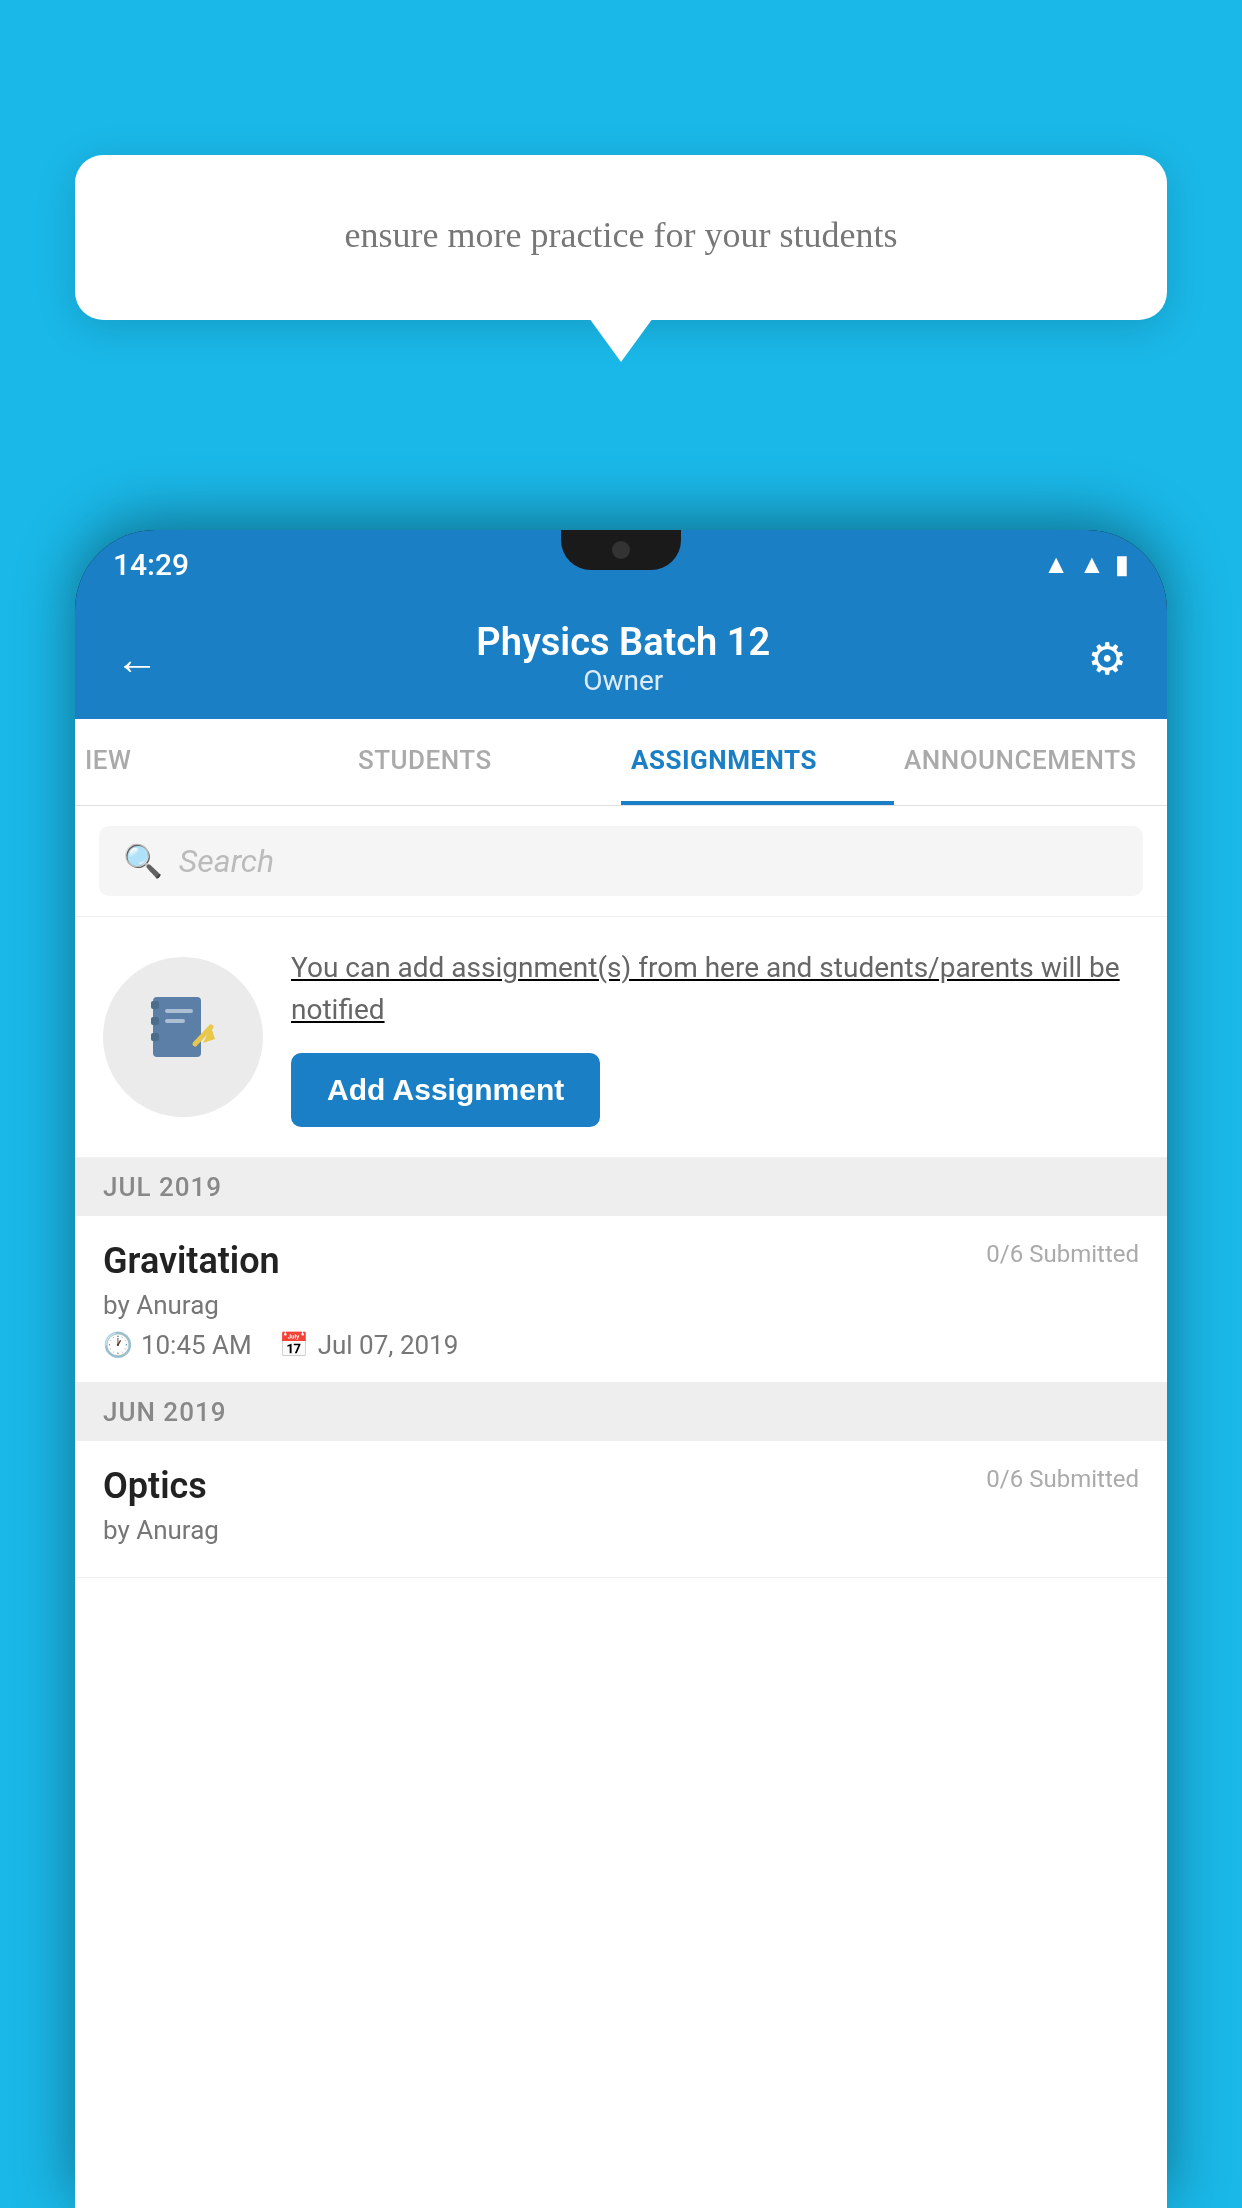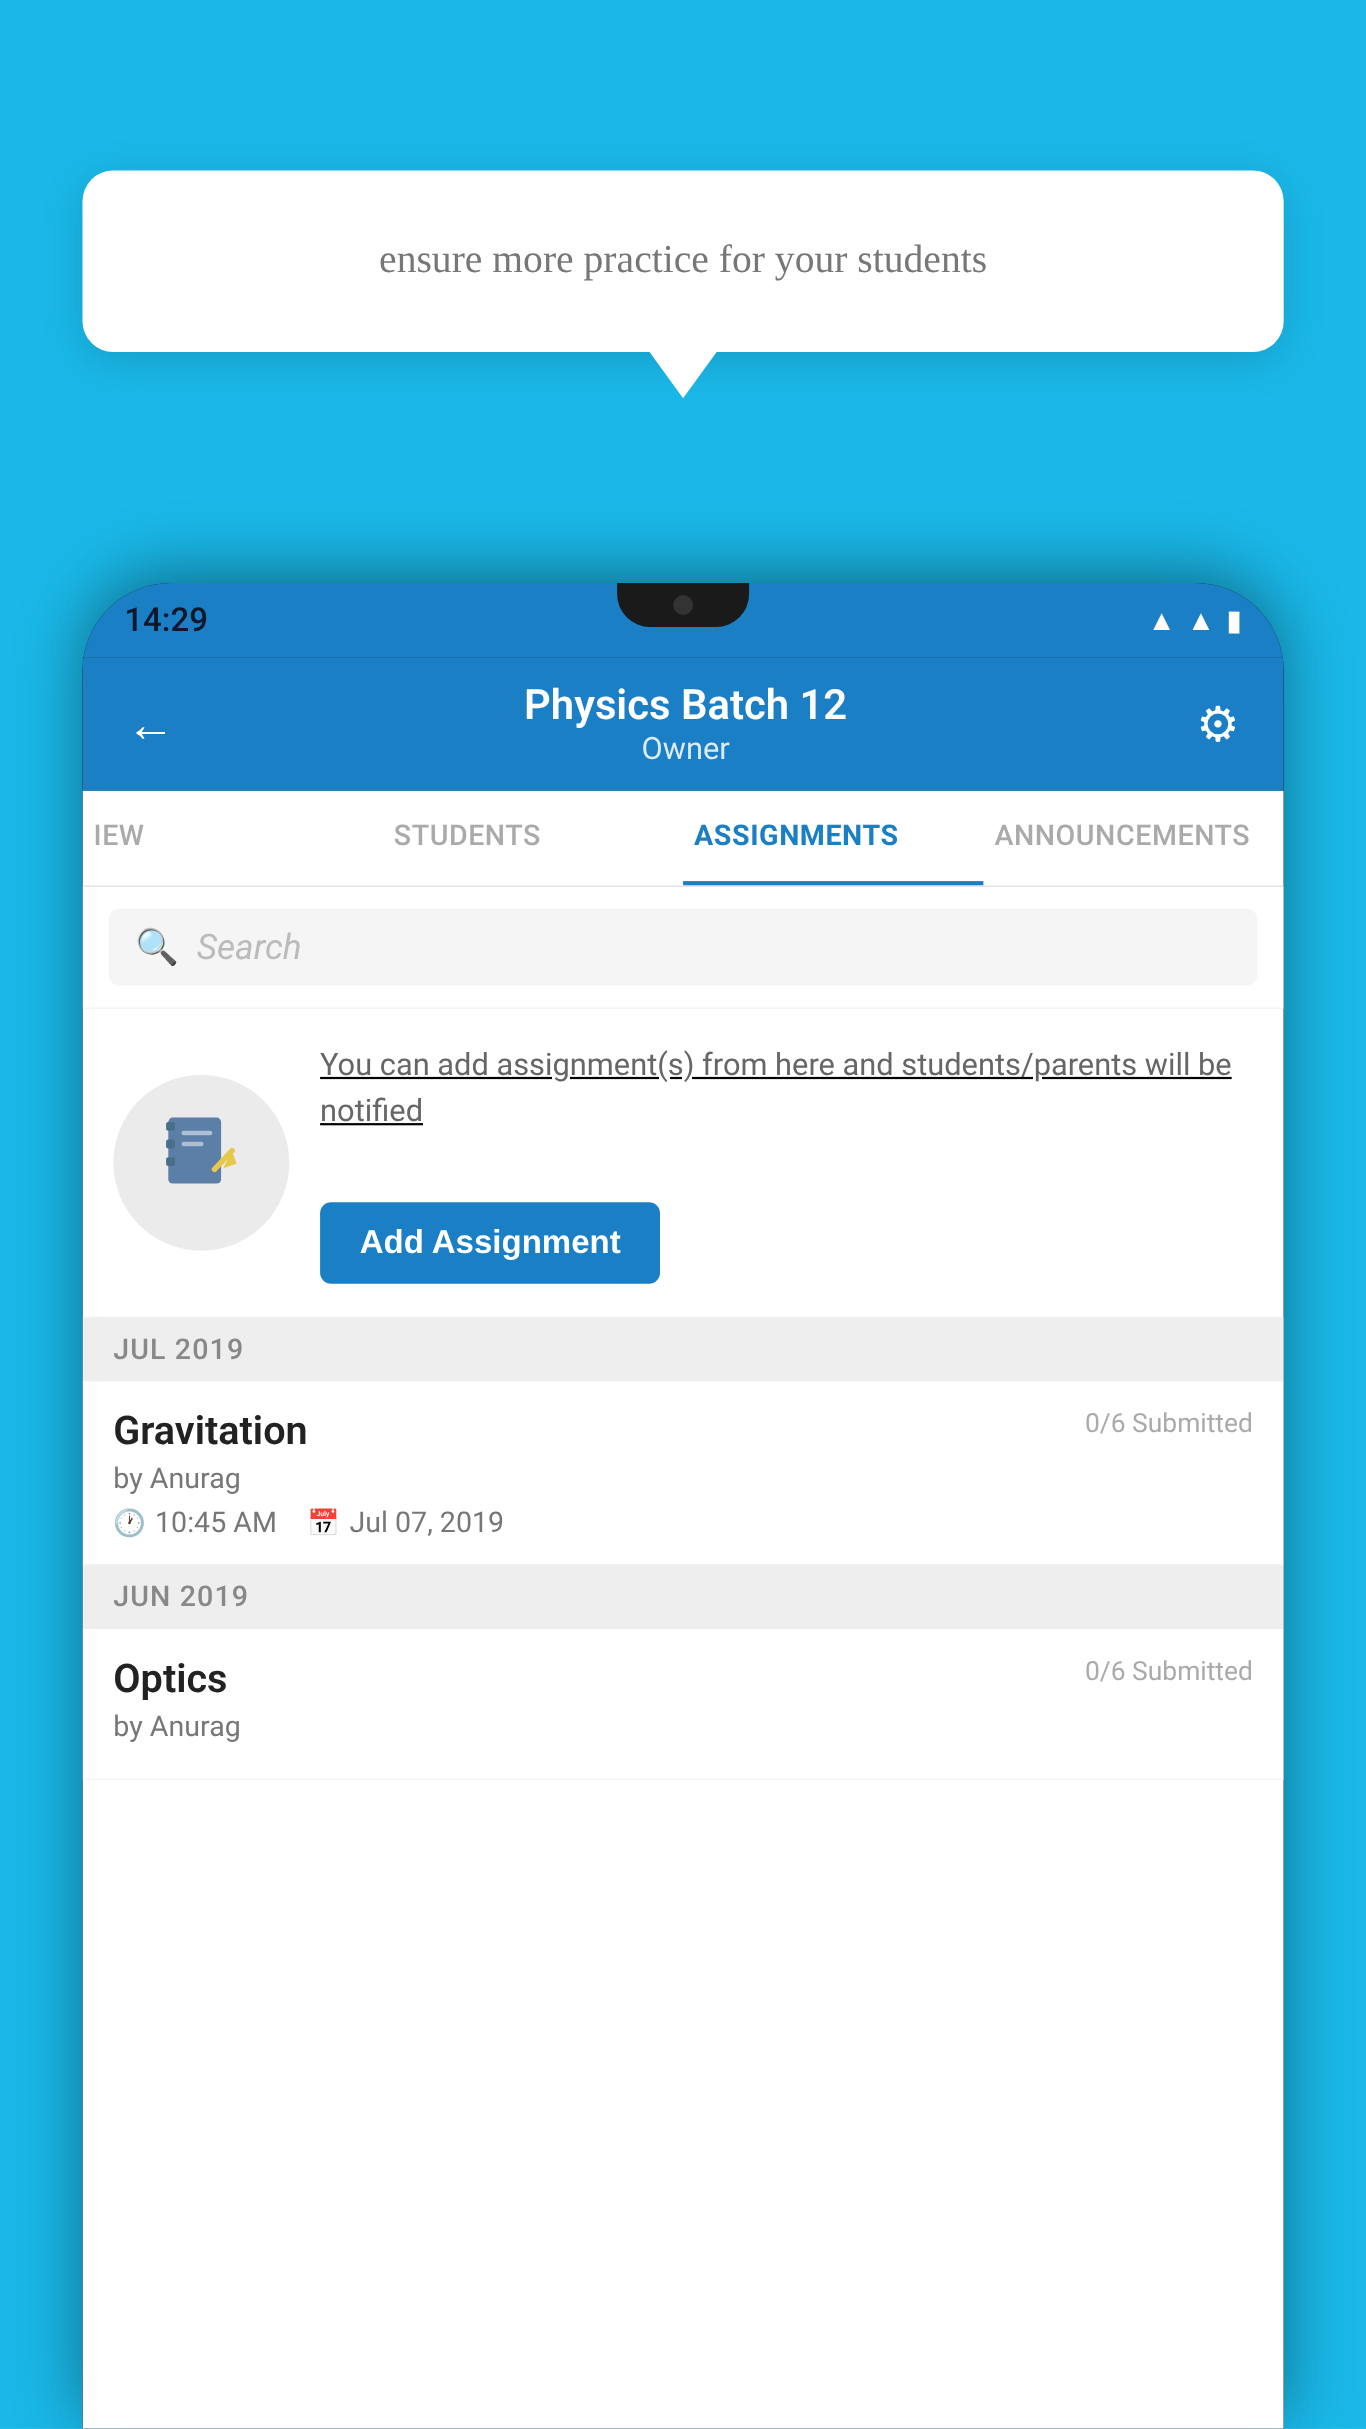--- a/index.html
+++ b/index.html
@@ -69,21 +69,21 @@
     .phone-status-bar {
       background: #1a7fc4;
       height: 68px;
       display: flex;
       align-items: center;
       justify-content: space-between;
       padding: 0 38px;
       position: relative;
     }
     .status-time {
-      color: #0f172a;
+      color: #ffffff;
       font-size: 30px;
       font-weight: 500;
     }
     .notch {
       position: absolute;
       top: 0;
       left: 50%;
       transform: translateX(-50%);
       width: 120px;
       height: 40px;
@@ -231,21 +231,20 @@
     }
     .add-assignment-btn {
       background: #1a7fc4;
       color: white;
       border: none;
       border-radius: 10px;
       padding: 20px 36px;
       font-size: 30px;
       font-weight: 600;
       cursor: pointer;
-      margin-top: 40px;
     }
 
     
     .month-header {
       background: #eeeeee;
       padding: 14px 28px;
       font-size: 26px;
       color: #888;
       font-weight: 500;
       letter-spacing: 1px;

